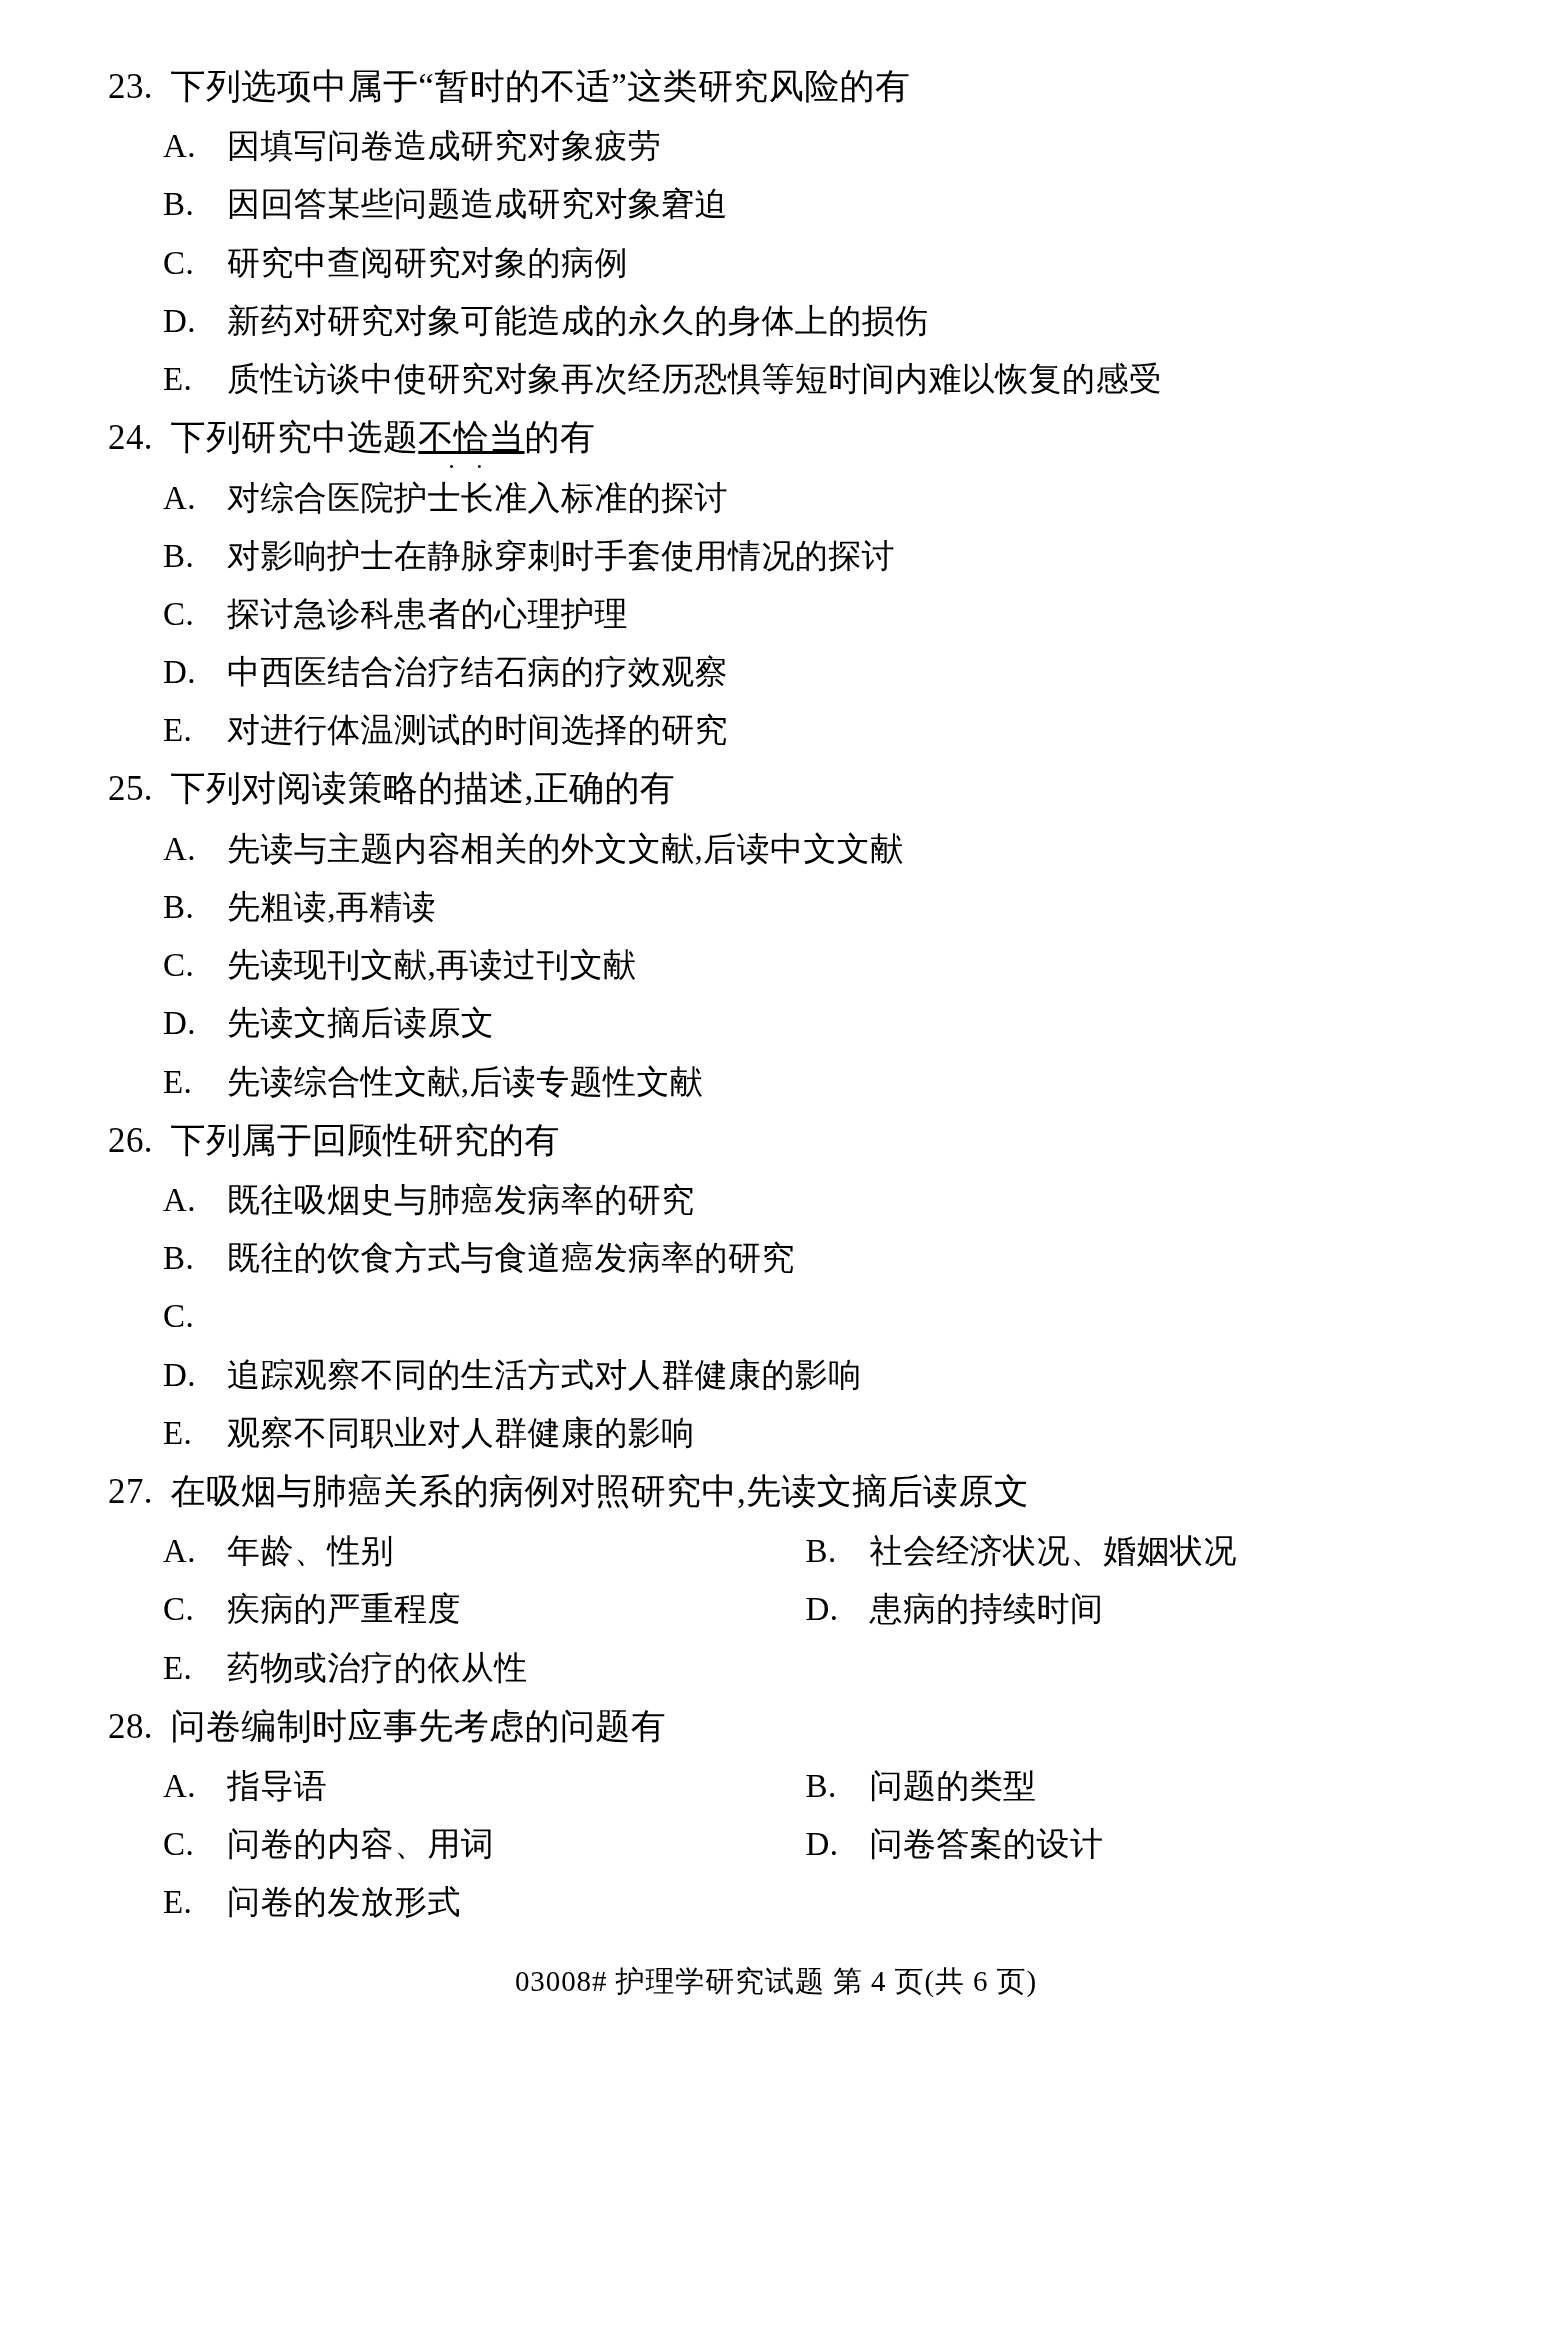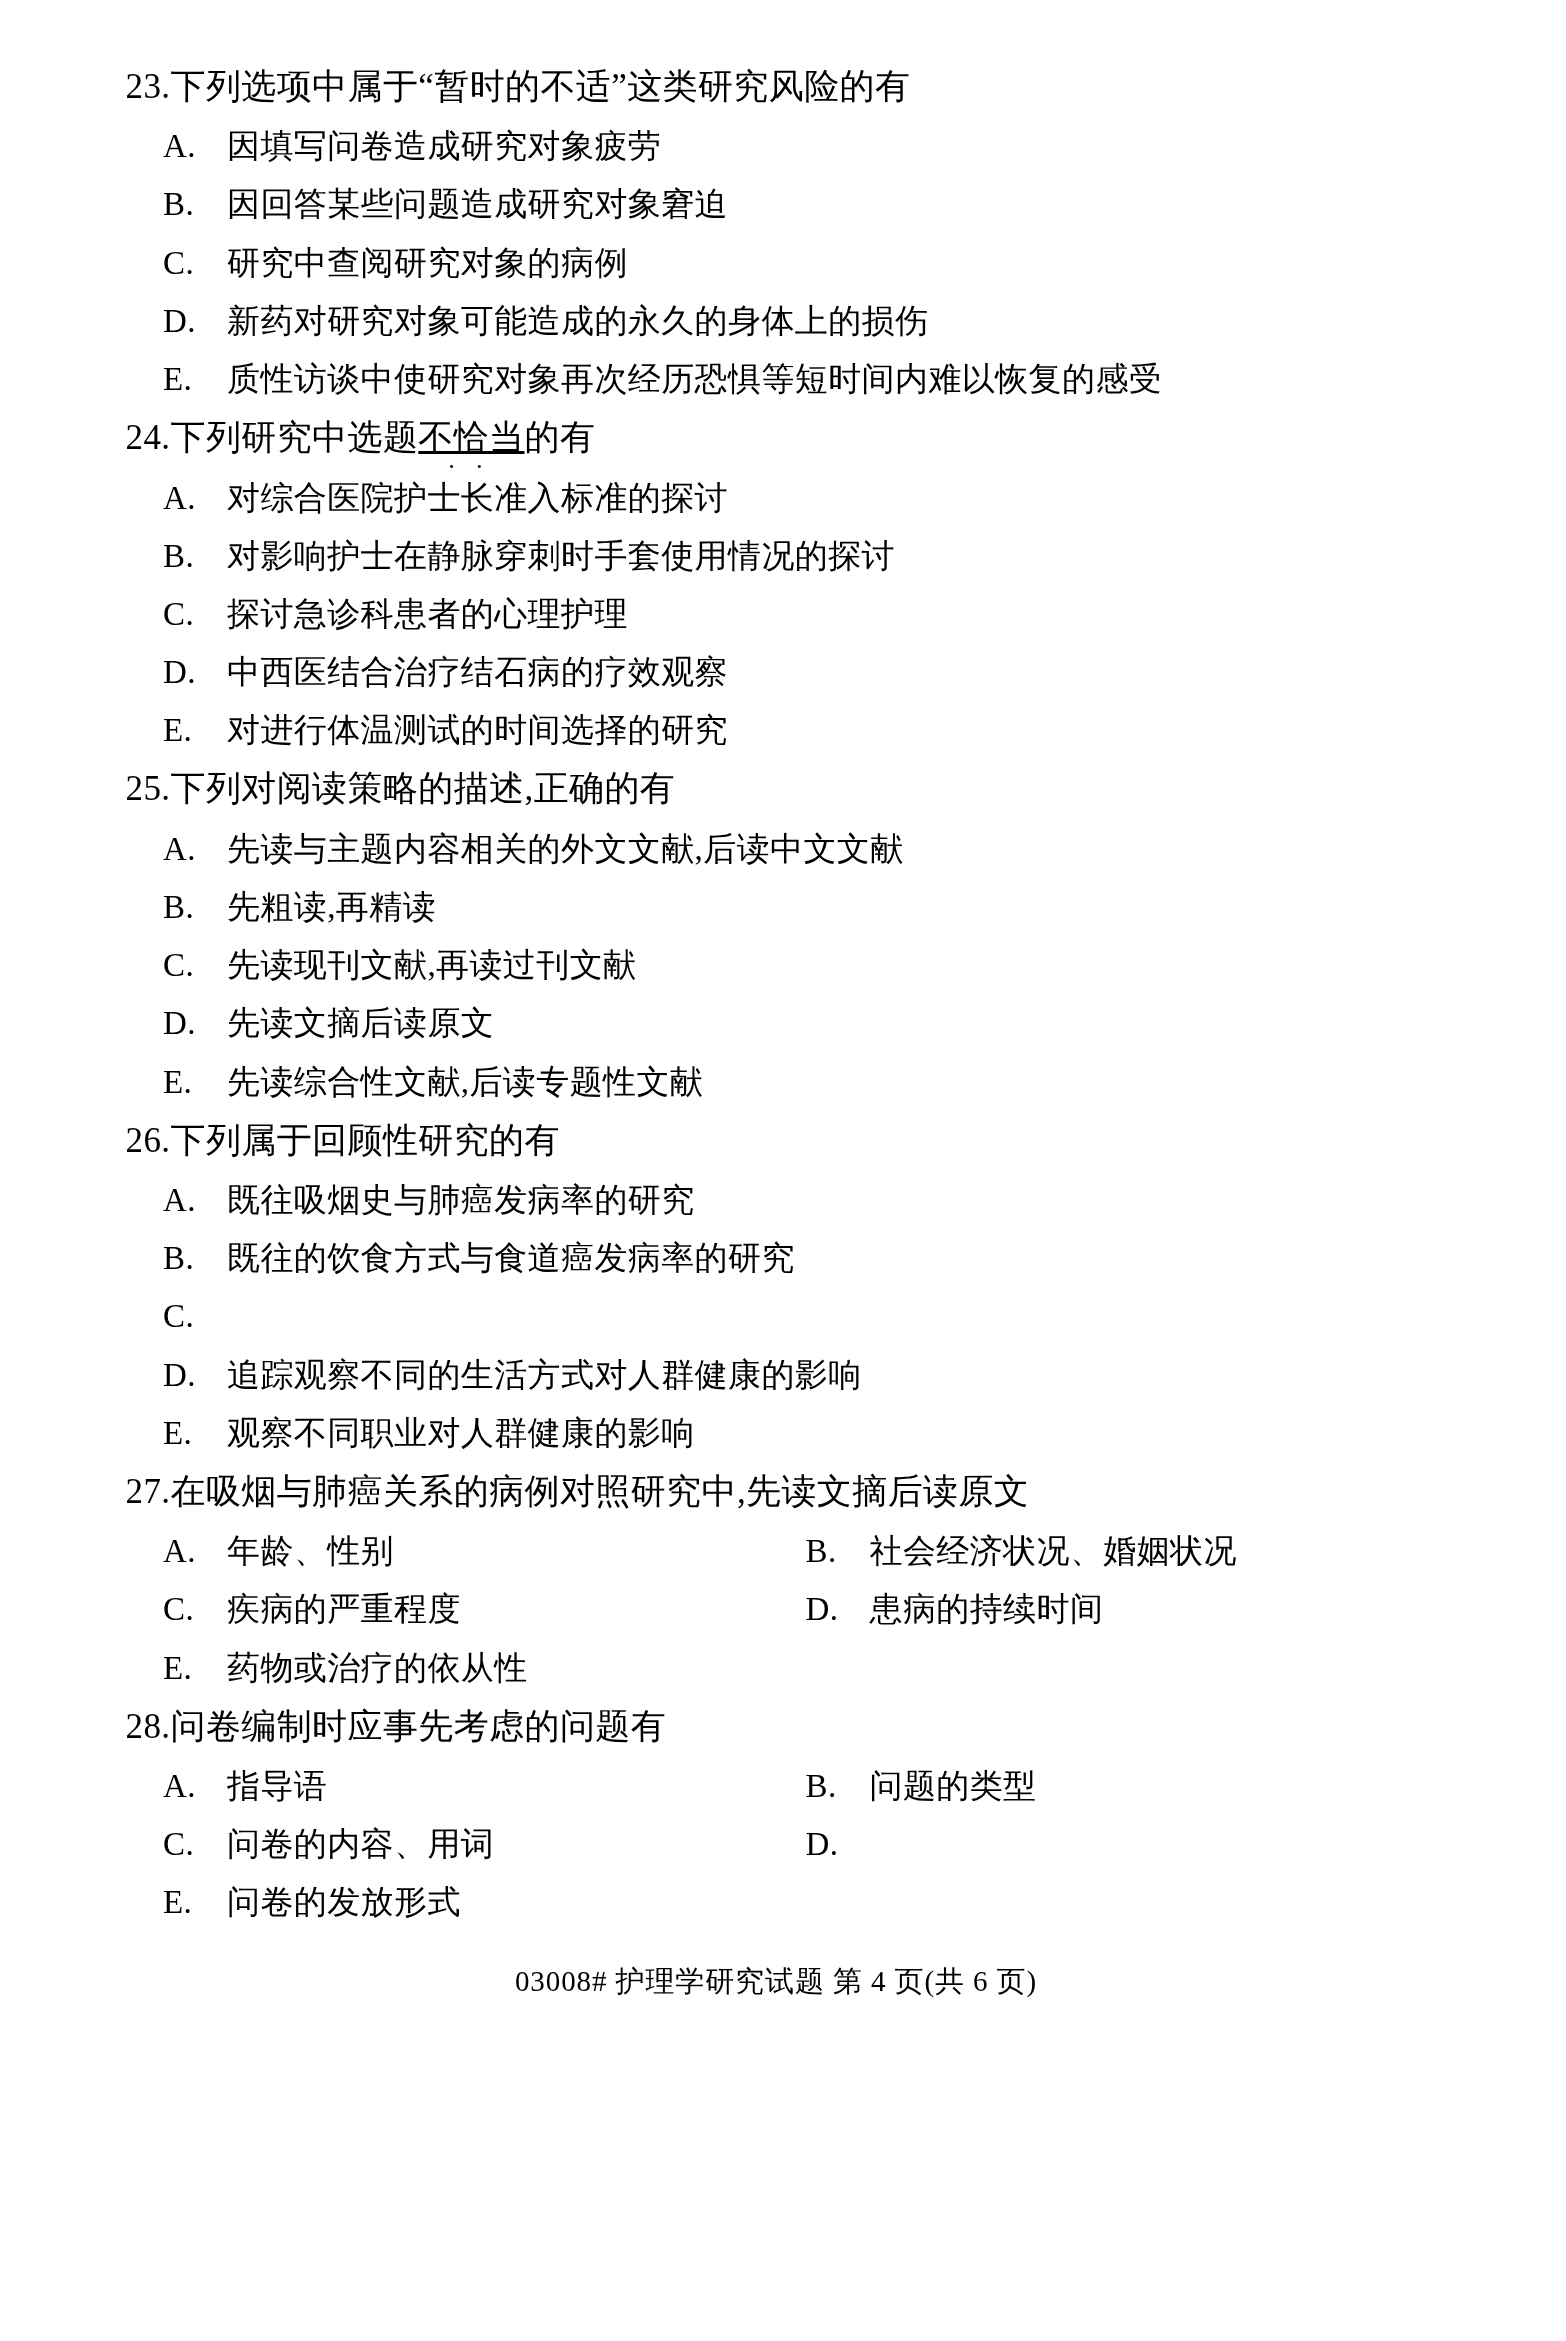--- a/index.html
+++ b/index.html
@@ -28,21 +28,21 @@
     display: flex;
     align-items: flex-start;
     font-size: 35px;
     line-height: 1.38;
     margin-bottom: 12px;
     letter-spacing: 0.4px;
   }
   .q-num {
     flex: 0 0 auto;
     width: 80px;
-    text-align: right;
+    text-align: center;
     padding-left: 3.5px;
     font-family: "Liberation Serif", "DejaVu Serif", serif;
   }
   .q-text {
     flex: 1 1 auto;
   }
   .dotted {
     
     position: relative;
     display: inline-block;
@@ -309,20 +309,21 @@
           <span class="opt-text">问题的类型</span>
         </div>
       </div>
       <div class="opt-row-double">
         <div class="opt">
           <span class="opt-label">C.</span>
           <span class="opt-text">问卷的内容、用词</span>
         </div>
         <div class="opt">
           <span class="opt-label">D.</span>
+          <span class="opt-text">问卷答案的设计</span>
         </div>
       </div>
       <div class="opt-row-single">
         <div class="opt">
           <span class="opt-label">E.</span>
           <span class="opt-text">问卷的发放形式</span>
         </div>
       </div>
     </div>
   </div>

